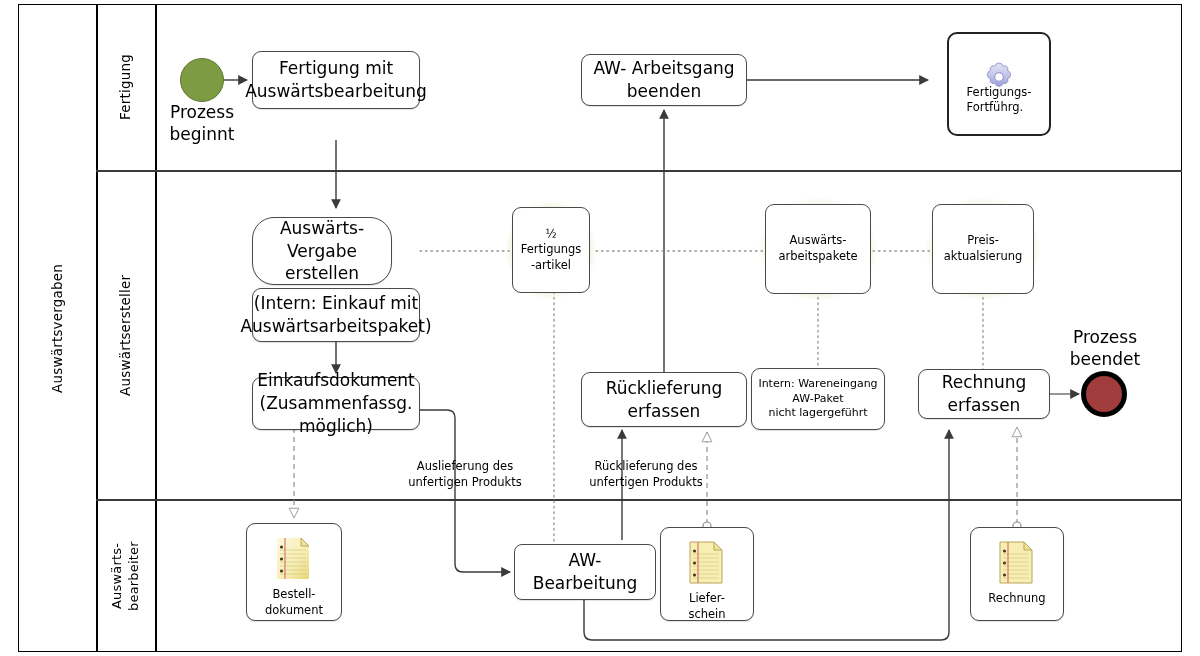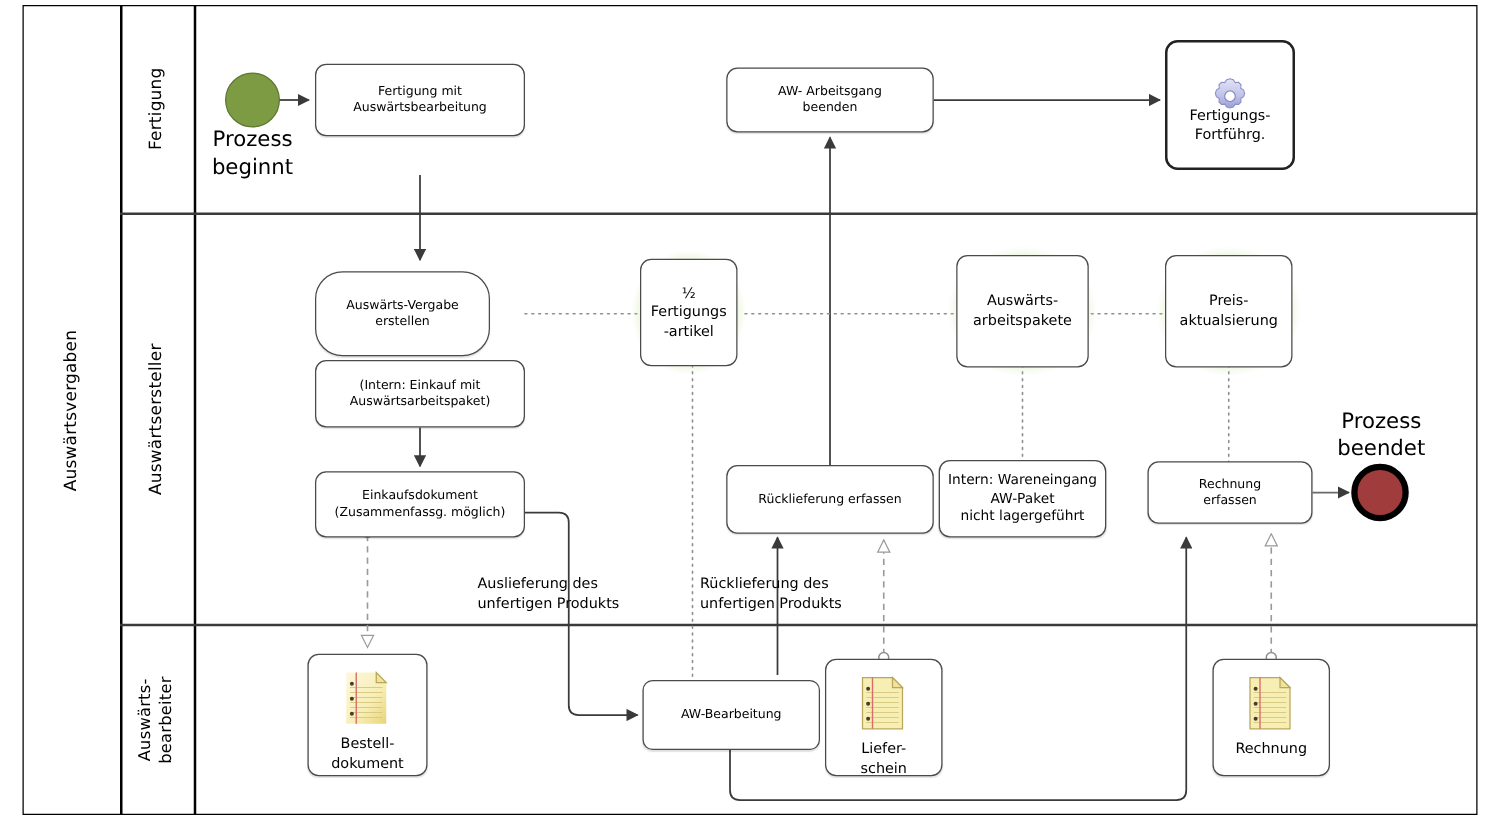--- a/index.html
+++ b/index.html
@@ -51,21 +51,21 @@
   .task {
     position: absolute;
     box-sizing: border-box;
     background: #fff;
     border: 1.2px solid #4a4a4a;
     border-radius: 9px;
     display: flex;
     align-items: center;
     justify-content: center;
     text-align: center;
-    font-size: 10px;
+    font-size: 17px;
     color: #000;
     line-height: 1.35;
     padding: 2px 5px;
     box-shadow: 0 1px 1px rgba(0,0,0,.12);
   }
   .task.tight { border-radius: 8px; }
 
   
   .dataobj-wrap {
     position: absolute;
@@ -143,32 +143,33 @@
     background: #fff;
     border: 2px solid #222;
     border-radius: 10px;
     display: flex;
     flex-direction: column;
     align-items: center;
     justify-content: flex-start;
     padding-top: 11px;
     font-size: 11.5px;
     line-height: 1.3;
-    text-align: center;
     white-space: pre-line;
     color: #000;
+    margin-left: 15px;
   }
   .gear-icon { width: 34px; height: 34px; margin-bottom: 6px; }
 
   
   .edge-label {
     position: absolute;
     font-size: 11.5px;
     line-height: 1.35;
     color: #000;
+    text-align: center;
     white-space: pre-line;
   }
 
   
   svg.layer {
     position: absolute;
     left: 0; top: 0;
     width: 1200px;
     height: 656px;
     pointer-events: none;

